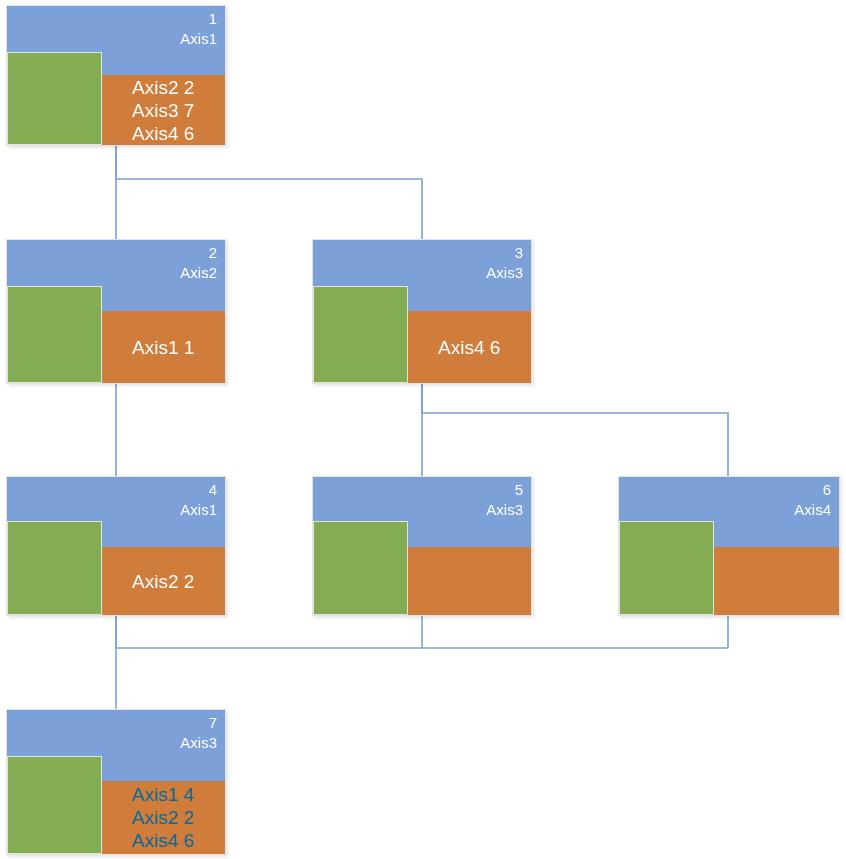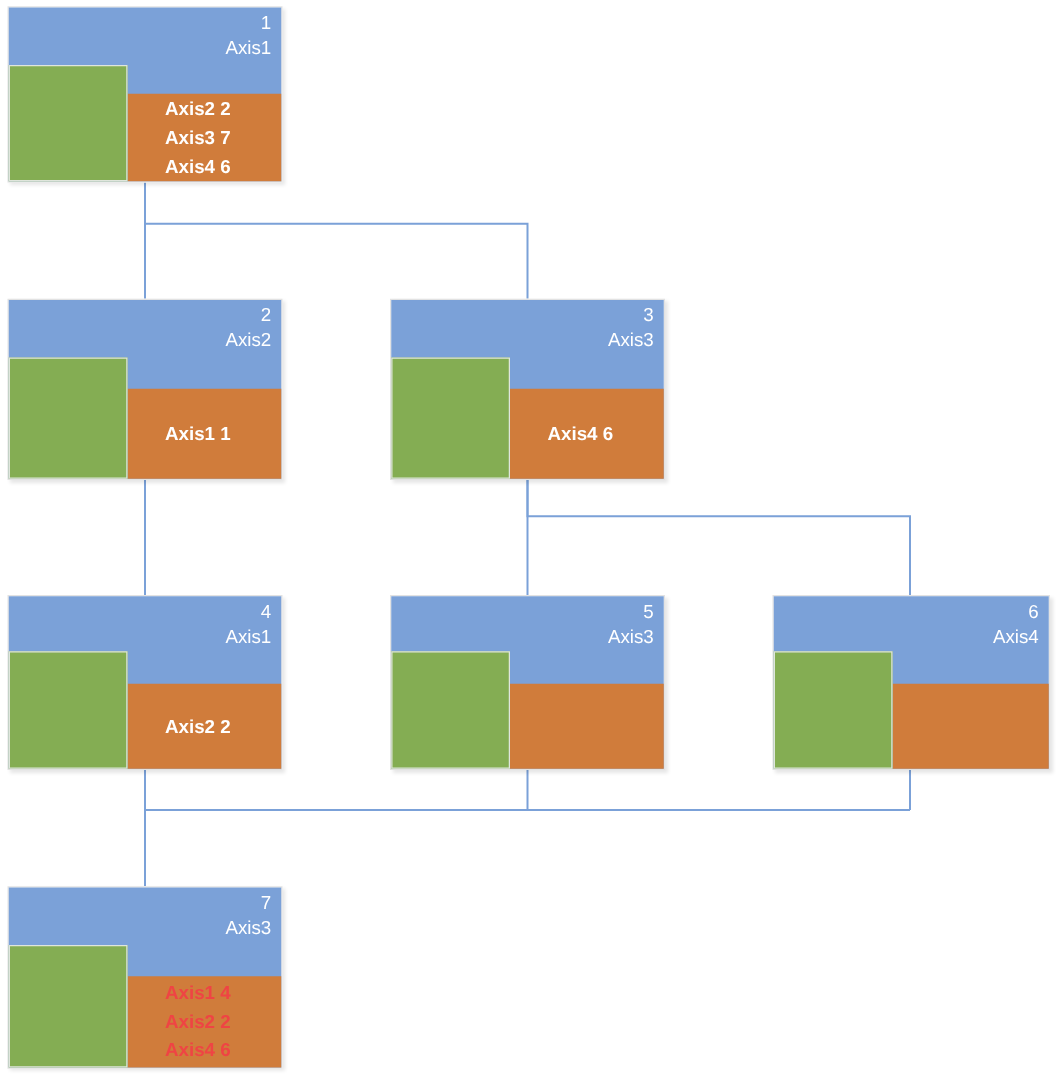--- a/index.html
+++ b/index.html
@@ -73,25 +73,24 @@
     font-size: 15px;
     line-height: 20px;
     white-space: pre;
     z-index: 4;
   }
   .node-header .hid { display: block; }
   .node-header .hlabel { display: block; }
   .node-body {
     position: absolute;
     color: #ffffff;
-    font-size: 15px;
+    font-size: 19px;
     line-height: 23px;
     white-space: pre;
     z-index: 4;
-    font-weight: bold;
   }
   .node-body .brow { display: block; }
 </style>
 </head>
 <body>
 
 <div id="canvas">
 
   <svg id="connectors" viewBox="0 0 846 859" width="846" height="859" xmlns="http://www.w3.org/2000/svg">
     <g id="connector-group" fill="none" stroke="#7BA1D8" stroke-width="1.6">
@@ -146,17 +145,17 @@
         <div class="node-blue" style="background: rgb(123, 161, 216);"></div>
         <div class="node-orange" style="background: rgb(208, 124, 59); left: 95px; top: 70px;"></div>
         <div class="node-green" style="background: rgb(132, 173, 83); width: 95px; top: 44px;"></div>
         <div class="node-header" style="color: rgb(255, 255, 255);"><span class="hid">6</span><span class="hlabel">Axis4</span></div>
       </div>
       <div class="node" style="left: 6px; top: 709px; width: 220px; height: 146px;">
         <div class="node-blue" style="background: rgb(123, 161, 216);"></div>
         <div class="node-orange" style="background: rgb(208, 124, 59); left: 95px; top: 71px;"></div>
         <div class="node-green" style="background: rgb(132, 173, 83); width: 95px; top: 46px;"></div>
         <div class="node-header" style="color: rgb(255, 255, 255);"><span class="hid">7</span><span class="hlabel">Axis3</span></div>
-        <div class="node-body" style="color: #ef4444; left: 125px; top: 73px;"><span class="brow">Axis1 4</span><span class="brow">Axis2 2</span><span class="brow">Axis4 6</span></div>
+        <div class="node-body" style="color: #0369a1; left: 125px; top: 73px;"><span class="brow">Axis1 4</span><span class="brow">Axis2 2</span><span class="brow">Axis4 6</span></div>
       </div>
     </div>
 
 </div>
 
 </body></html>

